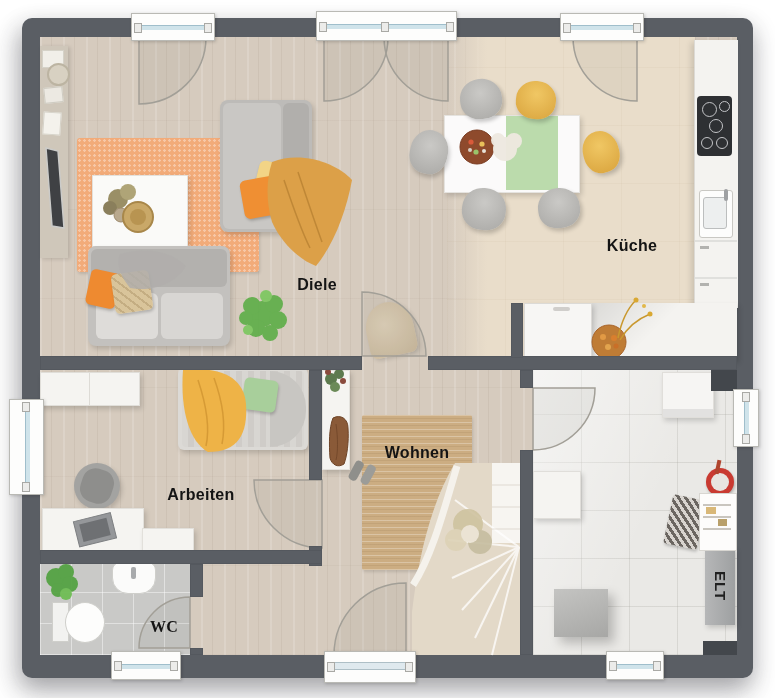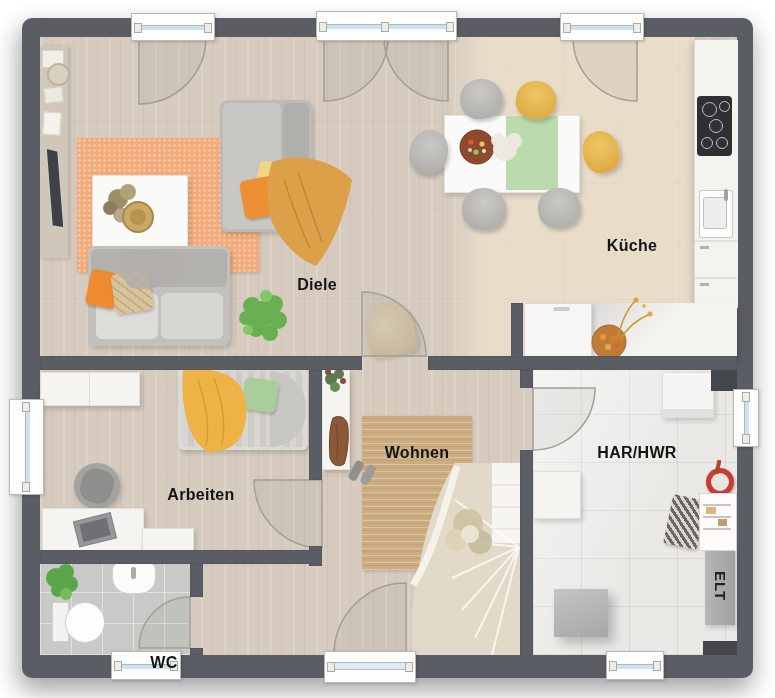--- a/index.html
+++ b/index.html
@@ -347,17 +347,16 @@
   <div class="abs win" style="left:324px;top:651px;width:90px;height:30px;">
     <div style="position:absolute;left:6px;top:10px;right:6px;height:6px;background:#dfe9ee;border:1px solid #aebfc6;"></div>
     <div class="handle" style="left:2px;top:10px;"></div>
     <div class="handle" style="right:2px;top:10px;"></div>
   </div>
 
   <div class="abs room-label" style="left:317px;top:285px;">Diele</div>
   <div class="abs room-label" style="left:632px;top:246px;">Küche</div>
   <div class="abs room-label" style="left:201px;top:495px;">Arbeiten</div>
   <div class="abs room-label" style="left:417px;top:453px;">Wohnen</div>
-  <div class="abs room-label" style="left:164px;top:663px;">WC</div>
-  <div class="abs room-label" style="left:637px;top:453px;">HAR/HWR</div>
+  <div class="abs room-label" style="left:164px;top:627px;font-family:Liberation Serif, serif;">WC</div>
   <div class="abs elt-label" style="left:720px;top:586px;">ELT</div>
 
 </div>
 
 </body></html>

